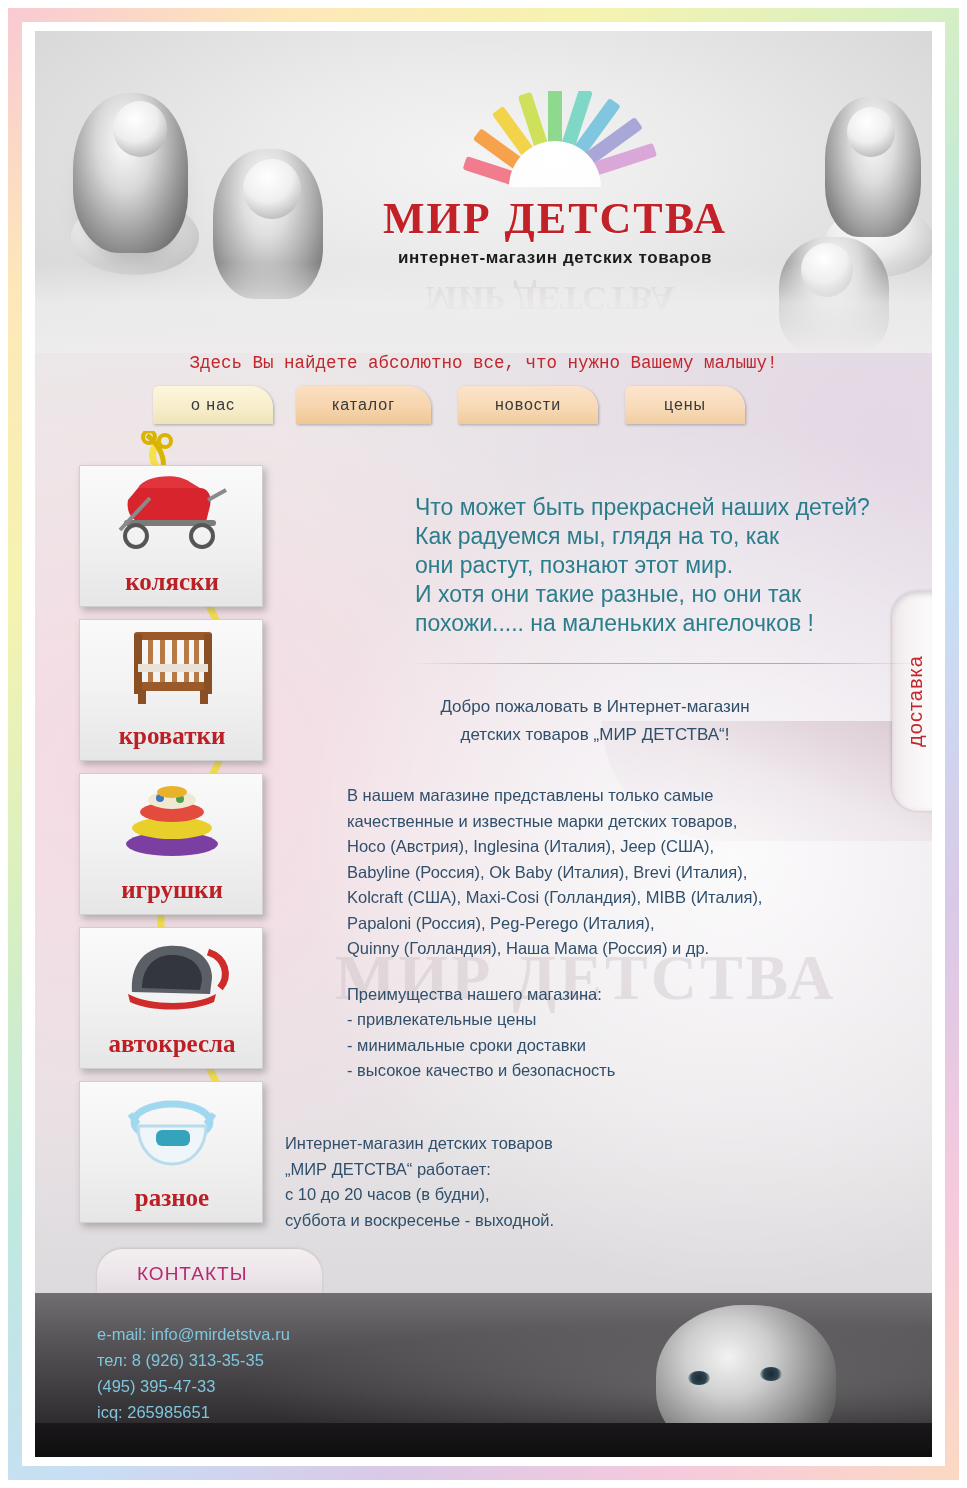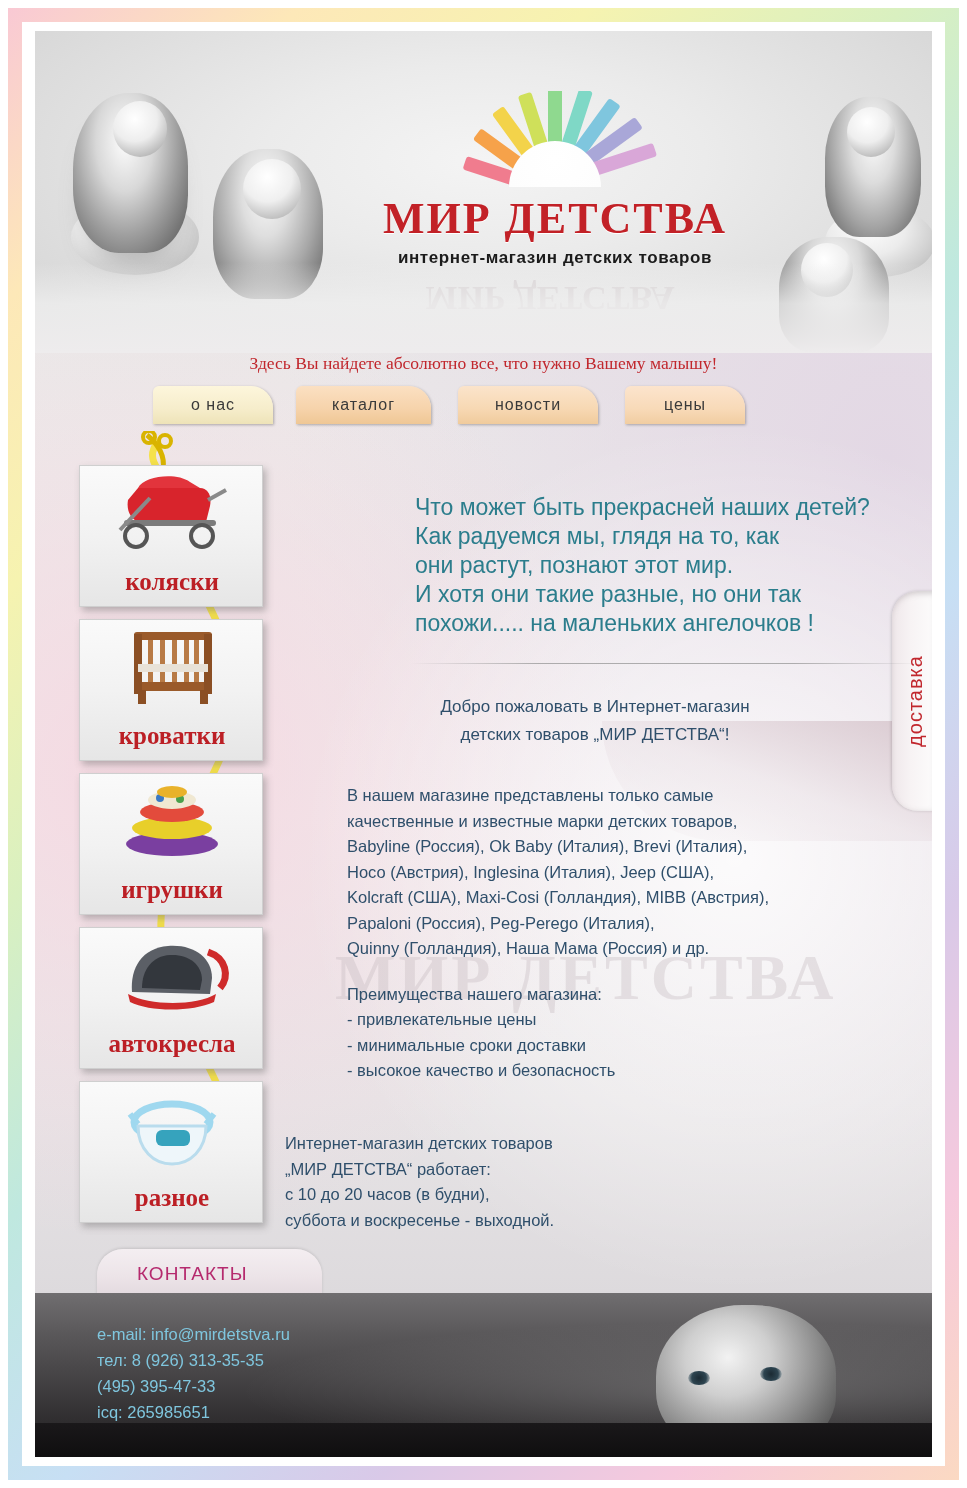--- a/index.html
+++ b/index.html
@@ -205,21 +205,21 @@
   }
 
   .tagline {
     position: absolute;
     left: 0;
     top: 322px;
     width: 897px;
     text-align: center;
     font-size: 17.5px;
     color: #c1272d;
-    font-family: Liberation Serif, serif;
+    font-family: Liberation Mono, monospace;
   }
 
   
   .tabs {
     position: absolute;
     left: 118px;
     top: 355px;
     height: 44px;
   }
   .tab {
@@ -590,23 +590,23 @@
       <div>Добро пожаловать в Интернет-магазин</div>
       <div>детских товаров „МИР ДЕТСТВА“!</div>
     </div>
 
     <div class="watermark">МИР ДЕТСТВА</div>
 
     <div class="body-text">
       <div class="block">
         <div>В нашем магазине представлены только самые</div>
         <div>качественные и известные марки детских товаров,</div>
+        <div>Носо (Австрия), Inglesina (Италия), Jeep (США),</div>
         <div>Babyline (Россия), Ok Baby (Италия), Brevi (Италия),</div>
-        <div>Носо (Австрия), Inglesina (Италия), Jeep (США),</div>
-        <div>Kolcraft (США), Maxi-Cosi (Голландия), MIBB (Австрия),</div>
+        <div>Kolcraft (США), Maxi-Cosi (Голландия), MIBB (Италия),</div>
         <div>Papaloni (Россия), Peg-Perego (Италия),</div>
         <div>Quinny (Голландия), Наша Мама (Россия) и др.</div>
       </div>
       <div class="block">
         <div>Преимущества нашего магазина:</div>
         <div>- привлекательные цены</div>
         <div>- минимальные сроки доставки</div>
         <div>- высокое качество и безопасность</div>
       </div>
     </div>

